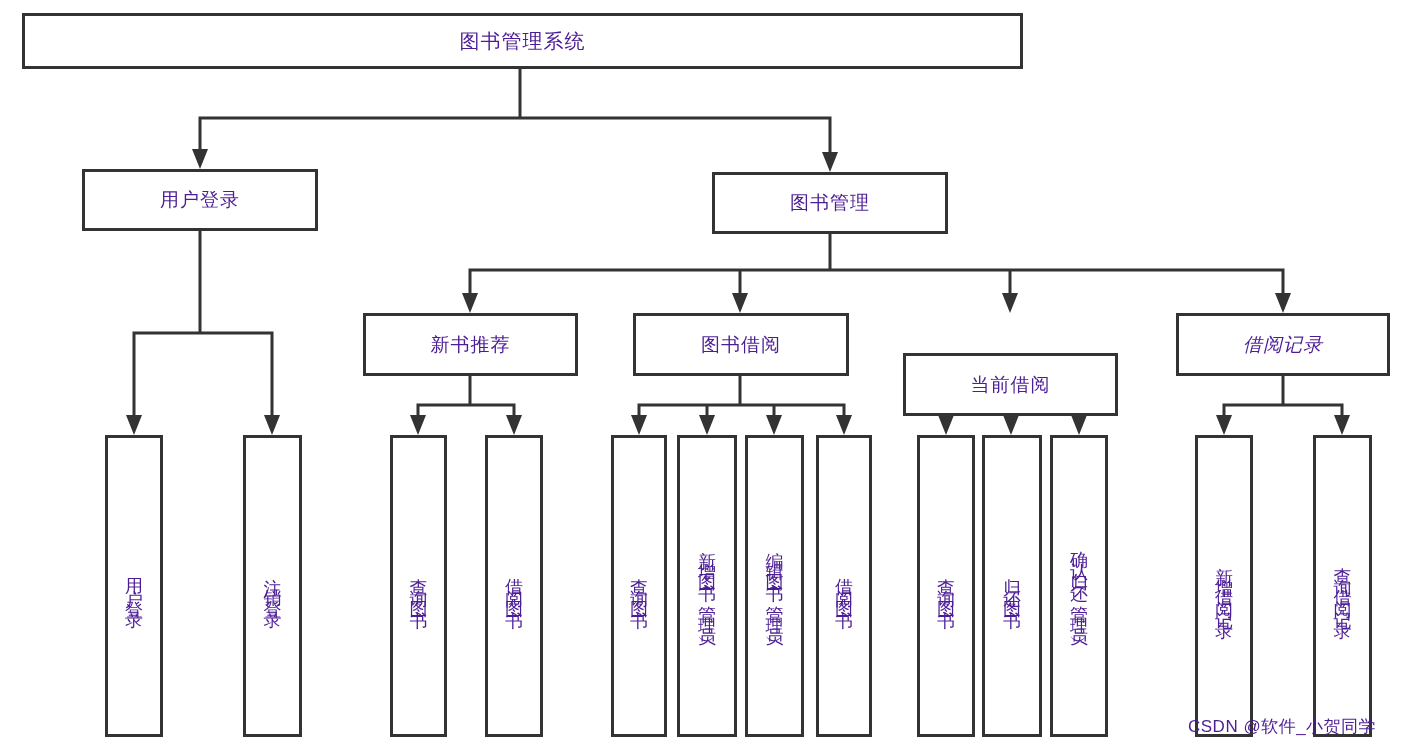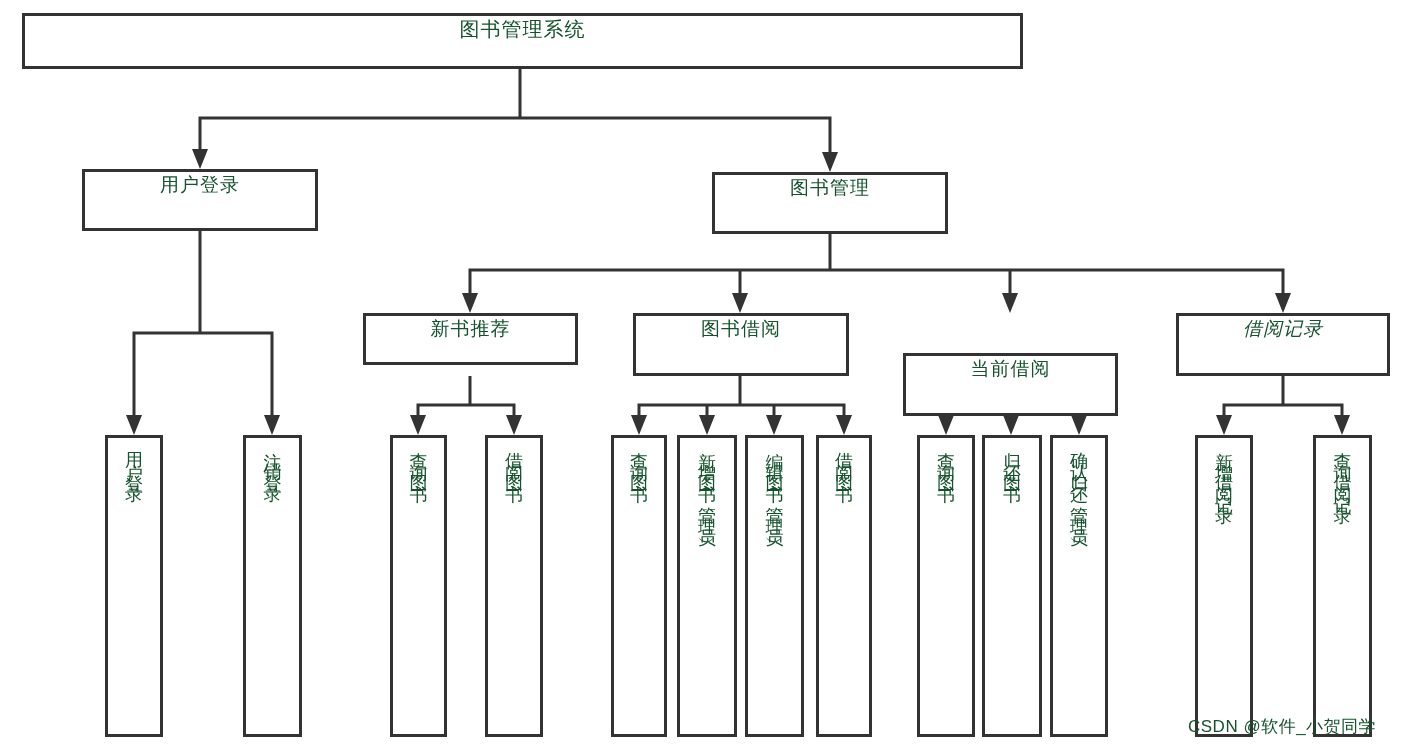--- a/index.html
+++ b/index.html
@@ -4,54 +4,54 @@
 <style>
   html,body{margin:0;padding:0;background:#ffffff;}
   .canvas{
     position:relative;width:1405px;height:747px;background:#ffffff;
     font-family:"Liberation Sans","DejaVu Sans",sans-serif;
     color:#222222;overflow:hidden;
   }
   .connectors{position:absolute;left:0;top:0;width:1405px;height:747px;}
   .node{
     position:absolute;box-sizing:border-box;border:3px solid #333333;
-    background:#ffffff;display:flex;justify-content:center;
-    color:#14532d;
+    background:#ffffff;display:flex;align-items:center;justify-content:center;
+    color:#4c1d95;
   }
   .lvl1{font-size:20px;letter-spacing:1px;}
   .lvl2,.lvl3{font-size:19px;letter-spacing:1px;}
   .leaf{top:435px;height:302px;}
   .leaf .vtext{
     writing-mode:vertical-rl;text-orientation:mixed;
     font-size:18px;letter-spacing:11px;line-height:1;
   }
   
   .n-root{left:22px;top:13px;width:1001px;height:56px;}
   .n-user{left:82px;top:169px;width:236px;height:62px;}
   .n-book{left:712px;top:172px;width:236px;height:62px;}
-  .n-s0{left:363px;top:313px;width:215px;height:52px;}
+  .n-s0{left:363px;top:313px;width:215px;height:63px;}
   .n-s1{left:633px;top:313px;width:216px;height:63px;}
   .n-s2{left:903px;top:313px;width:215px;height:63px;margin-top:40px;}
   .n-s3{left:1176px;top:313px;width:214px;height:63px;font-style:italic;}
   .n-user-l0{left:105px;width:58px;}
   .n-user-l1{left:243px;width:59px;}
   .n-s0-l0{left:390px;width:57px;}
   .n-s0-l1{left:485px;width:58px;}
   .n-s1-l0{left:611px;width:56px;}
   .n-s1-l1{left:677px;width:60px;}
   .n-s1-l2{left:745px;width:59px;}
   .n-s1-l3{left:816px;width:56px;}
   .n-s2-l0{left:917px;width:58px;}
   .n-s2-l1{left:982px;width:60px;}
   .n-s2-l2{left:1050px;width:58px;}
   .n-s3-l0{left:1195px;width:58px;}
   .n-s3-l1{left:1313px;width:59px;}
   .watermark{
     position:absolute;left:1188px;top:715px;font-size:17px;
-    color:#14532d;white-space:nowrap;z-index:5;letter-spacing:0.5px;
+    color:#4c1d95;white-space:nowrap;z-index:5;letter-spacing:0.5px;
   }
 </style>
 </head>
 <body>
 
 <div class="canvas">
 
   <svg class="connectors" viewBox="0 0 1405 747" xmlns="http://www.w3.org/2000/svg">
     <g stroke="#333333" stroke-width="3" fill="none">
 

